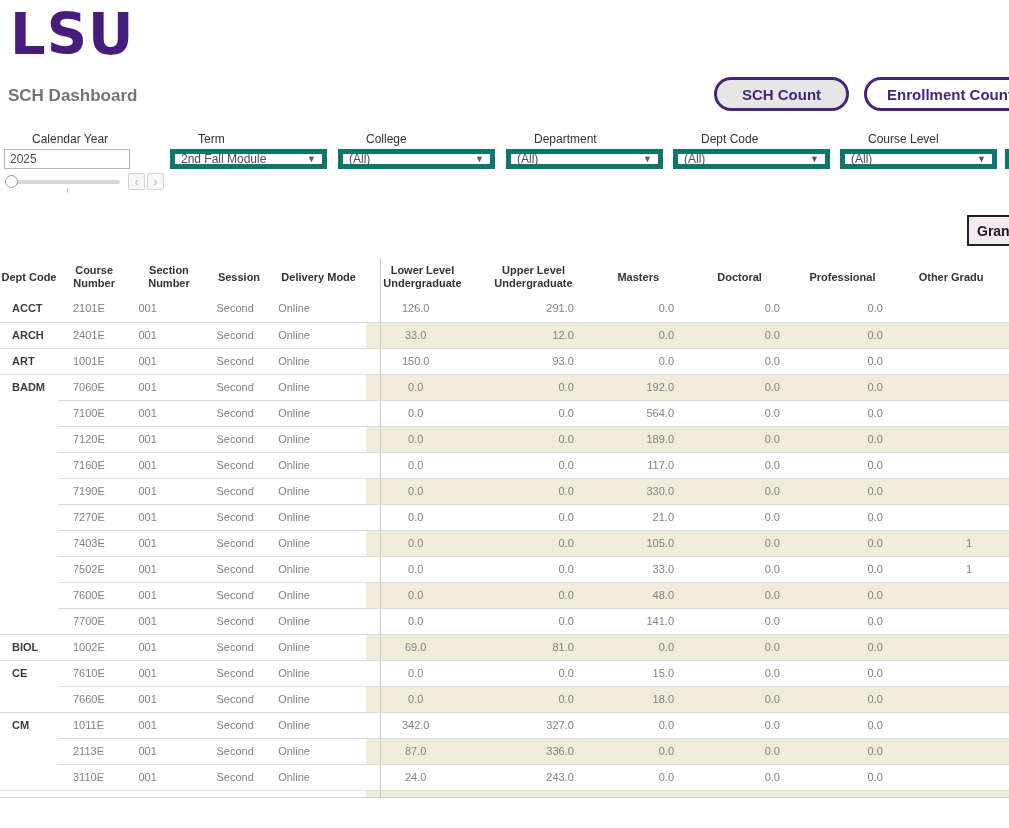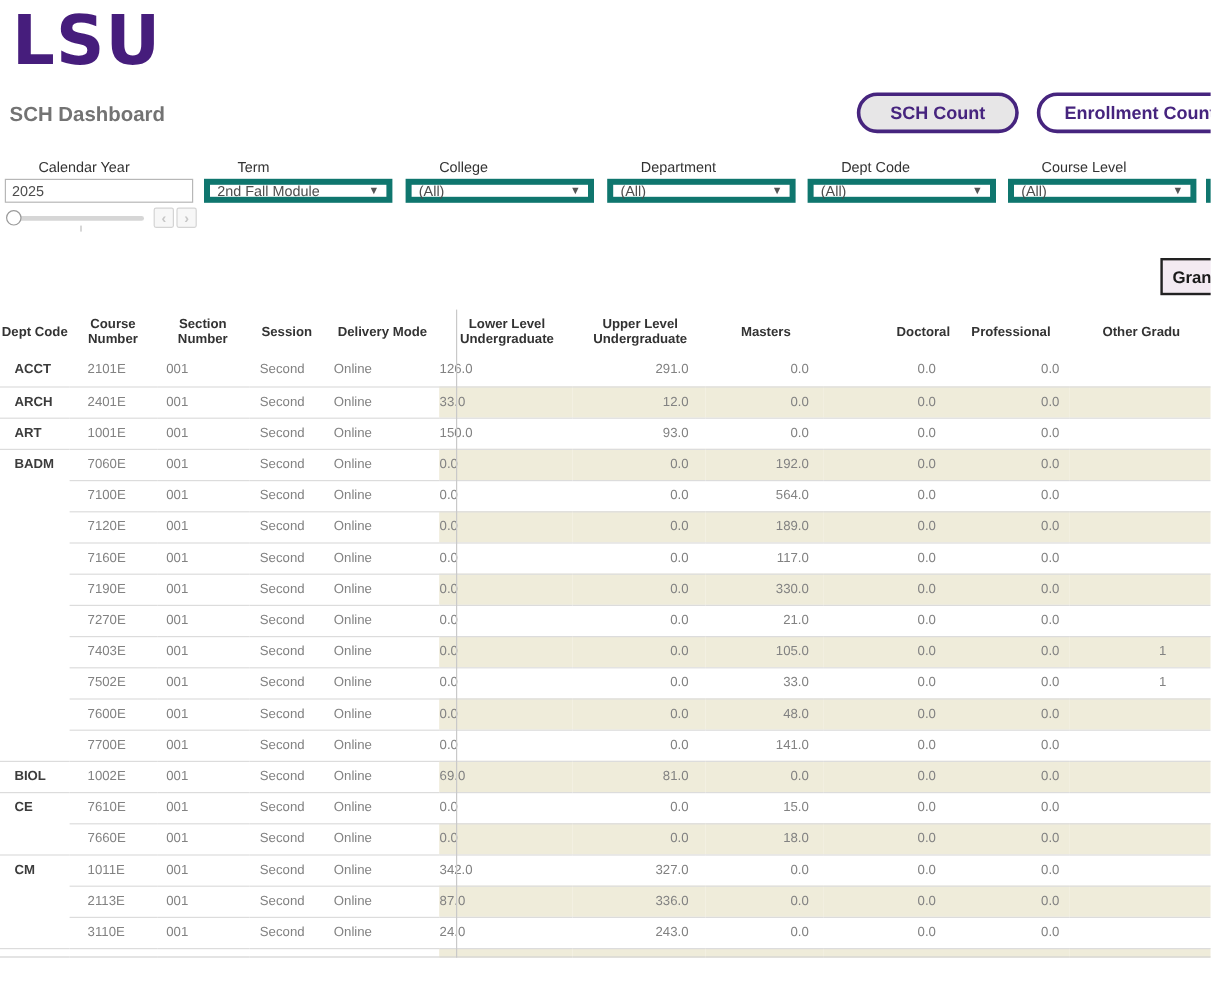--- a/index.html
+++ b/index.html
@@ -18,21 +18,21 @@
     color:#46247E; cursor:pointer; }
   #btn-sch { left:714px; width:135px; background:#e7e6e7; }
   #btn-enroll { left:864px; width:172px; background:#ffffff; }
 
   
   .filter { position:absolute; top:132px; }
   .flabel { font-size:12px; color:#333; margin-bottom:3px;margin-left:28px; }
   .fbox { width:157px; height:20px; border:5px solid #0f766e; background:#fff; font-size:12px;
     color:#4d4d4d; display:flex; align-items:center; padding:0 6px; justify-content:space-between; }
   .fbox .caret { color:#555; font-size:9px; }
-  .finput { width:157px; height:20px; border:1px solid #b7b7b7; font-size:12px; color:#4d4d4d;
+  .finput { width:126px; height:20px; border:1px solid #b7b7b7; font-size:12px; color:#4d4d4d;
     padding:0 5px; display:flex; align-items:center; }
 
   
   .slider-row { position:relative; width:160px; height:18px; margin-top:4px; }
   .slider-track { position:absolute; left:4px; top:7px; width:112px; height:4px;
     background:#d6d6d6; border-radius:2px; }
   .slider-handle { position:absolute; left:1px; top:2px; width:13px; height:13px; border-radius:50%;
     background:#fff; border:1.5px solid #9a9a9a; }
   .slider-tick { position:absolute; left:63px; top:15px; width:1px; height:5px; background:#bdbdbd; }
   .snav { position:absolute; top:0; width:17px; height:17px; border:1px solid #d4d4d4;
@@ -54,29 +54,29 @@
   .trow { display:flex; height:26px; }
   .cell { font-size:11px; color:#828282; line-height:25px; border-top:1px solid #dcdcdc;
     white-space:nowrap; overflow:hidden; }
   .trow:first-of-type .cell { border-top:none; }
   .cell.cont-dept { border-top:none; }
   .c-dept   { width:60px;  padding-left:12px; color:#3c3c3c; font-weight:700; }
   .c-course { width:75px;  padding-left:15px; }
   .c-sec    { width:80px;  padding-left:8px; }
   .c-ses    { width:65px;  padding-left:9px; }
   .c-del    { width:100px; padding-left:8px; }
-  .c-llu  { width:115px; text-align:left; padding-right:12px; }
+  .c-llu  { width:115px; text-align:center; padding-right:12px; }
   .c-ulu  { width:115px; text-align:right; padding-right:14px; }
   .c-mas  { width:102px; text-align:right; padding-right:12px; }
   .c-doc  { width:108px; text-align:right; padding-right:10px; }
   .c-pro  { width:105px; text-align:right; padding-right:8px; }
   .c-oth  { width:120px; text-align:left; padding-left:75px; }
   .h-dept{width:60px;} .h-course{width:75px;} .h-sec{width:80px;} .h-ses{width:65px;}
   .h-del{width:100px;} .h-llu{width:115px;} .h-ulu{width:115px;} .h-mas{width:102px;}
-  .h-doc{width:108px;text-align:right;} .h-pro{width:105px;} .h-oth{width:120px;}
+  .h-doc{width:108px;} .h-pro{width:105px;} .h-oth{width:120px;}
   .band .cell.numcell { background:#efecda; }
   .trow.partial { height:8px; }
   .trow.partial .cell { line-height:8px; border-bottom:1px solid #d2d2d2; }
   #vdiv { left:380px; top:258px; width:1px; height:540px; background:#c9c9c9; }
 </style>
 </head>
 <body>
 
 <div id="stage">
 

